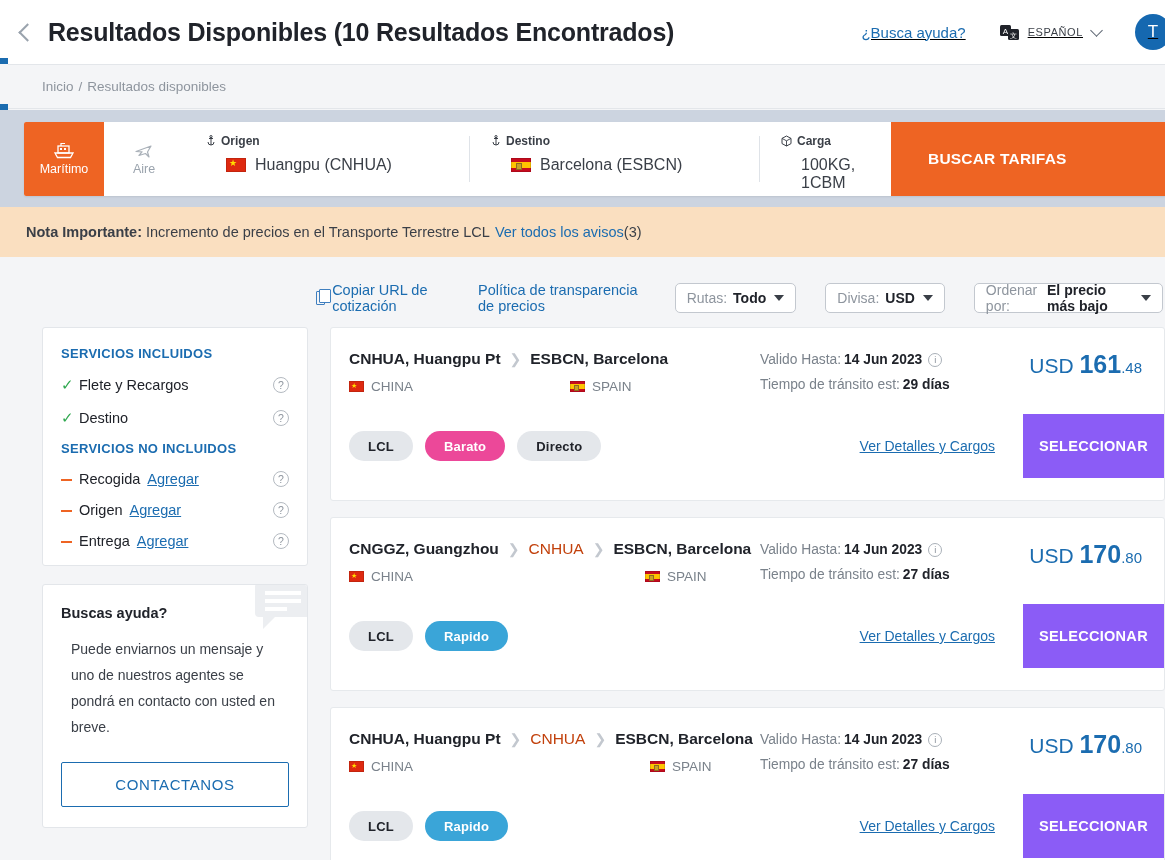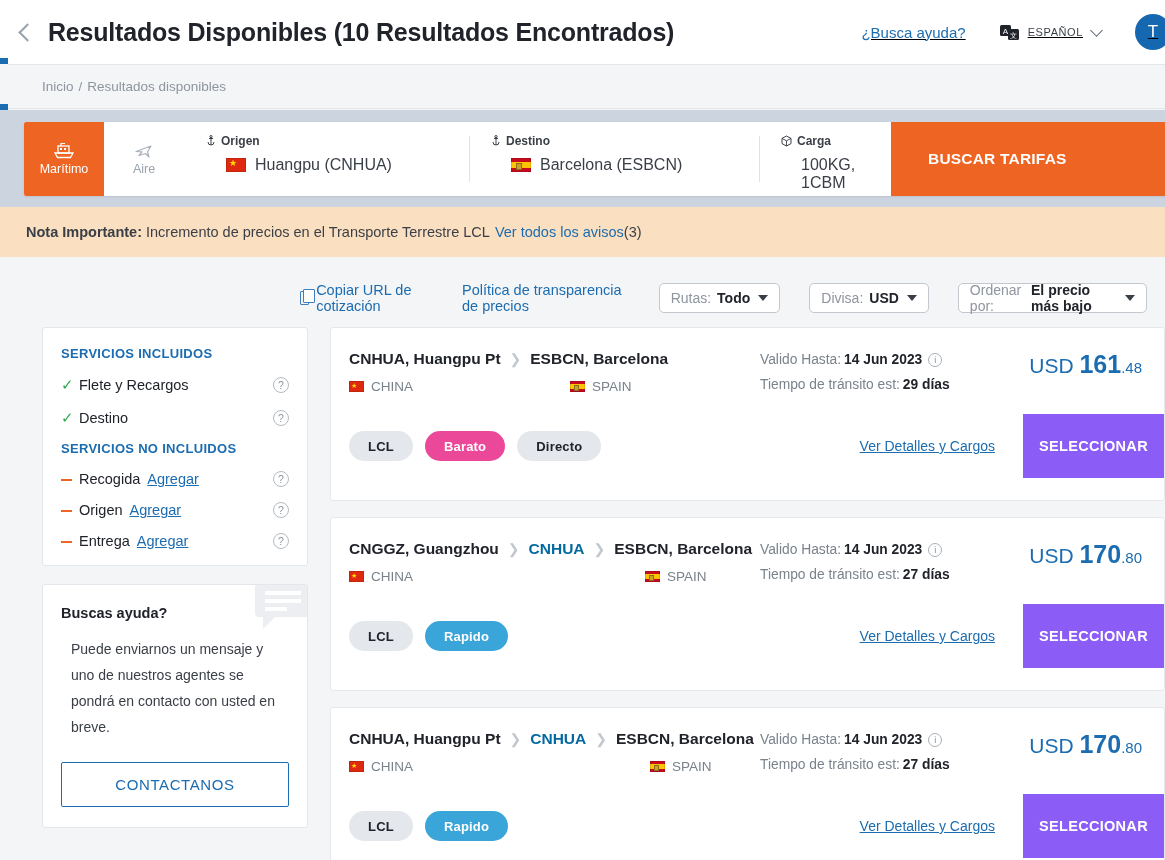--- a/index.html
+++ b/index.html
@@ -113,21 +113,21 @@
     position:absolute; left:8px; top:207px; width:1157px; height:50px;
     background:#fadfc0; display:flex; align-items:center; padding-left:18px;
     font-size:14.5px; color:#3a3f47;
   }
   .notice b { font-weight:bold; margin-right:4px; }
   .notice a { color:#1b6cb0; margin-left:5px; cursor:pointer; }
   .notice .count { color:#3a3f47; }
 
   
   .toolbar {
-    position:absolute; left:300px; top:281px; width:847px; height:34px;
+    position:absolute; left:316px; top:281px; width:847px; height:34px;
     display:flex; align-items:center; gap:12px;
   }
   .tb-copy { display:flex; align-items:center; gap:7px; color:#1b6cb0; font-size:14.5px; cursor:pointer; }
   .copy-icon { width:12px; height:14px; border:1.5px solid #3f7fbf; border-radius:1px; position:relative; display:inline-block; }
   .copy-icon:before { content:""; position:absolute; left:2px; top:-3px; width:10px; height:12px; border:1.5px solid #3f7fbf; border-radius:1px; background:#ffffff; }
   .tb-policy { color:#1b6cb0; font-size:14.5px; cursor:pointer; margin-left:17px; }
   .pill {
     border:1px solid #c3c8cf; border-radius:5px; background:#ffffff; height:30px;
     display:flex; align-items:center; padding:0 11px; gap:6px; font-size:14px;
     cursor:pointer; margin-left:17px;
@@ -164,21 +164,21 @@
     color:#1b6cb0; font-size:15px; letter-spacing:0.6px;
     display:flex; align-items:center; justify-content:center; cursor:pointer; background:#ffffff;
   }
 
   
   .results { position:absolute; left:330px; top:327px; width:835px; }
   .rcard { background:#ffffff; border:1px solid #e6e9ec; border-radius:3px; margin-bottom:16px; }
   .rtop { display:flex; padding:22px 22px 0 18px; }
   .route { flex:1; }
   .route-line { display:flex; align-items:center; font-size:15.5px; font-weight:bold; color:#20232a; white-space:nowrap; }
-  .route-seg.mid { color:#0369a1; font-weight:bold; }
+  .route-seg.mid { color:#c2410c; font-weight:normal; }
   .rt-arrow { color:#c3c8cf; margin:0 9px; font-size:14px; font-weight:normal; }
   .ctry-line { display:flex; margin-top:11px; font-size:13.5px; color:#7a828b; }
   .ctry { display:flex; align-items:center; gap:7px; }
   .meta { width:206px; padding-top:2px; }
   .meta-row { font-size:13.8px; color:#7a828b; display:flex; align-items:center; white-space:nowrap; }
   .meta-row + .meta-row { margin-top:10px; }
   .meta-row b { color:#20232a; font-weight:bold; margin-left:3px; }
   .info-i {
     width:14px; height:14px; border-radius:50%; border:1px solid #a9b0b8; color:#8e959e;
     font-size:9.5px; display:inline-flex; align-items:center; justify-content:center; margin-left:6px;

